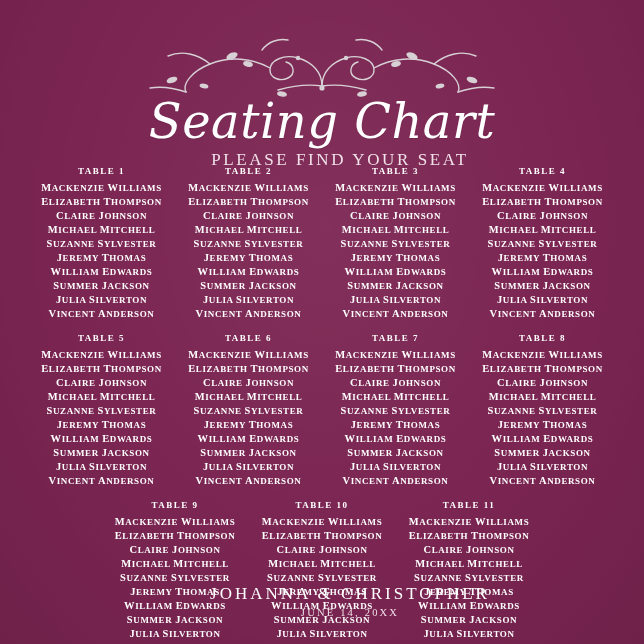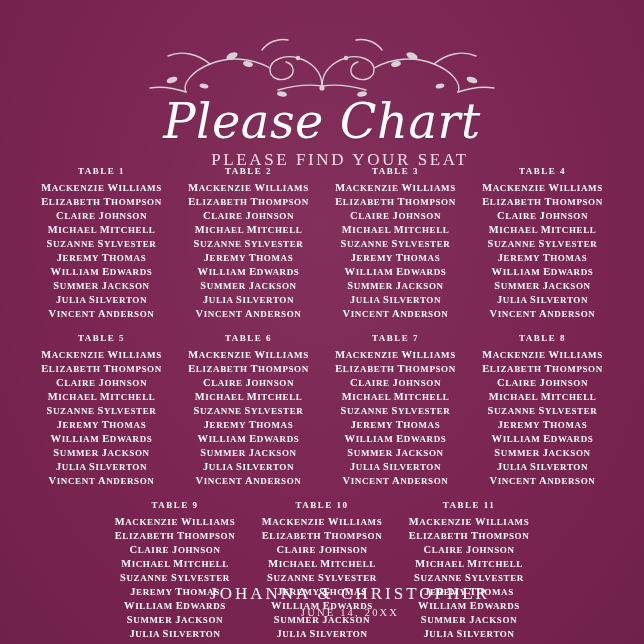--- a/index.html
+++ b/index.html
@@ -164,21 +164,21 @@
         <circle cx="234" cy="30" r="2.2"></circle>
         <ellipse cx="170" cy="66" rx="5" ry="2.6" transform="rotate(12 170 66)"></ellipse>
         <ellipse cx="250" cy="66" rx="5" ry="2.6" transform="rotate(-12 250 66)"></ellipse>
       </g>
       <path d="M150 22 C156 14 166 10 176 12"></path>
       <path d="M270 22 C264 14 254 10 244 12"></path>
     </svg>
   </div>
 
   <div class="title-block">
-    <div class="main-title">Please Chart</div>
+    <div class="main-title">Seating Chart</div>
     <div class="sub-title">Please find your seat</div>
   </div>
 
   <div class="chart-area">
     <div class="table-row row-1">
         <div class="table-card">
           <div class="table-name">TABLE 1</div>
           <div class="guest"><span class="cap">M</span>ACKENZIE <span class="cap">W</span>ILLIAMS</div>
           <div class="guest"><span class="cap">E</span>LIZABETH <span class="cap">T</span>HOMPSON</div>
           <div class="guest"><span class="cap">C</span>LAIRE <span class="cap">J</span>OHNSON</div>

